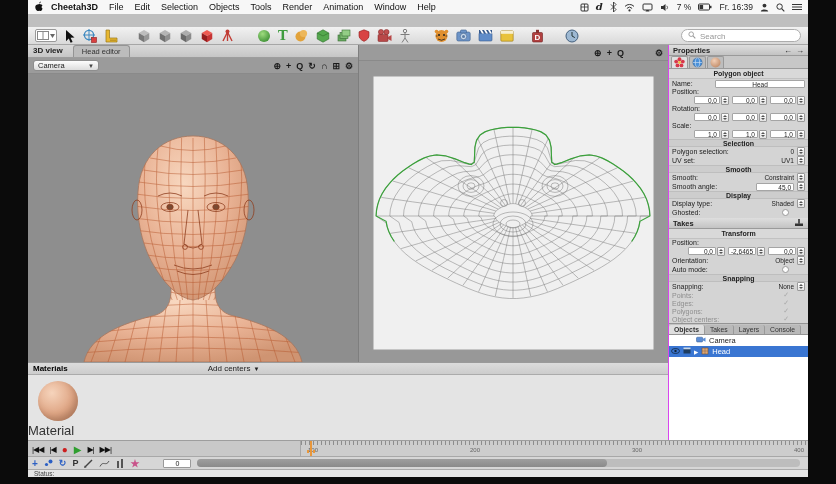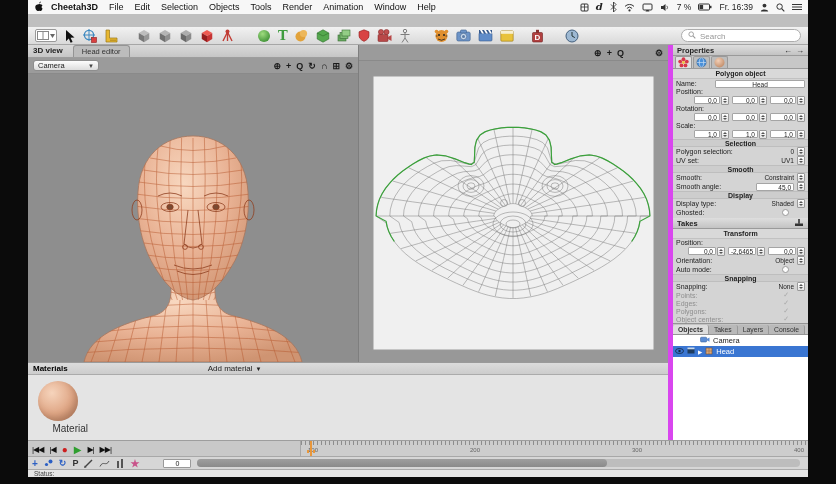--- a/index.html
+++ b/index.html
@@ -34,21 +34,21 @@
   .vpicons span{cursor:default}
   .camsel{width:66px;height:11px;background:linear-gradient(#fdfdfd,#dcdcdc);border:1px solid #8e8e8e;border-radius:3px;font-size:7.5px;color:#222;display:flex;align-items:center;padding:0 4px}
   .camsel .car{margin-left:auto;font-size:6px;color:#444}
 
   .view3d{position:absolute;left:0;top:45px;width:330px;height:317px;background:#8e8e8e}
   .viewport{position:absolute;left:0;top:29px;width:330px;height:288px;background:#8e8e8e}
   .uved{position:absolute;left:330px;top:45px;width:310px;height:317px;background:#989898;border-left:1px solid #7e7e7e}
   .uvcanvas{position:absolute;left:0;top:29px;width:310px;height:288px}
 
   
-  .rightpanel{position:absolute;left:640px;top:45px;width:140px;height:395px;background:#d4d4d4;border-left:5px solid #d946ef;font-size:7px;color:#222;overflow:hidden}
+  .rightpanel{position:absolute;left:640px;top:45px;width:140px;height:395px;background:#d4d4d4;border-left:1px solid #d946ef;font-size:7px;color:#222;overflow:hidden}
   .phead{height:11px;background:linear-gradient(#dedede,#c3c3c3);border-bottom:1px solid #9a9a9a;display:flex;align-items:center;padding:0 4px;font-weight:bold;font-size:7.5px}
   .phead .arr{margin-left:auto;display:flex;gap:4px;font-size:8px;font-weight:bold}
   .ptabs{height:13px;display:flex;align-items:flex-end;background:#c7c7c7;border-bottom:1px solid #9a9a9a;padding-left:2px;gap:1px}
   .ptab{width:17px;height:12px;display:flex;align-items:center;justify-content:center;border:1px solid #999;border-bottom:none;border-radius:2px 2px 0 0;background:#bdbdbd}
   .ptab.act{background:#e0e0e0}
   .ptitle{height:10px;line-height:10px;text-align:center;font-weight:bold;background:#d9d9d9;border-bottom:1px solid #c2c2c2}
   .psec{height:8px;line-height:8px;text-align:center;font-weight:bold;background:#cdcdcd;border-top:1px solid #bebebe;border-bottom:1px solid #bebebe}
   .prow{display:flex;align-items:center;height:8px;padding:0 3px}
   .prow.h9{height:9px}
   .prow.gray .plab{color:#8e8e8e}
@@ -76,21 +76,21 @@
   .srow.sel{background:#3a76d2;color:#fff}
   .srow .ind{width:22px}
   .tri{font-size:5.5px}
 
   
   .materials{position:absolute;left:0;top:362px;width:640px;height:78px;background:#e4e4e4;border-top:1px solid #9a9a9a}
   .mathead{height:12px;background:linear-gradient(#dcdcdc,#cccccc);border-bottom:1px solid #ababab;display:flex;align-items:center;font-size:8px;padding:0 5px}
   .mathead .mtitle{font-weight:bold}
   .addmat{margin-left:140px;display:flex;align-items:center;gap:3px;color:#222}
   .matsphere{position:absolute;left:10px;top:18px;width:40px;height:40px;border-radius:50%;background:radial-gradient(circle at 35% 30%,#f6d4bc,#dfa685 55%,#bd8565);box-shadow:inset -3px -4px 6px rgba(90,50,30,.25)}
-  .matlabel{position:absolute;left:0;top:60px;width:60px;text-align:right;font-size:10px;color:#333}
+  .matlabel{position:absolute;left:0;top:60px;width:60px;text-align:left;font-size:13px;color:#333}
 
   
   .timeline{position:absolute;left:0;top:440px;width:780px;height:16px;background:#c9c9c9;border-top:1px solid #9e9e9e}
   .transport{position:absolute;left:4px;top:0;height:16px;display:flex;align-items:center;gap:6px;font-size:8px;color:#111;letter-spacing:-1px}
   .transport .rec{color:#cc1f1f;font-size:10px;letter-spacing:0}
   .transport .play{color:#2f9e2f;font-size:10px;letter-spacing:0}
   .ruler{position:absolute;left:272px;top:0;width:508px;height:16px;background:#cdcdcd;border-left:1px solid #a8a8a8;background-image:repeating-linear-gradient(90deg,#8d8d8d 0 1px,transparent 1px 4px);background-size:100% 4px;background-repeat:no-repeat}
   .rnum{position:absolute;top:6px;font-size:6px;color:#666;transform:translateX(-50%)}
   .playhead{position:absolute;left:282px;top:0;width:1.5px;height:16px;background:#e8973c}
   .playhead:before{content:"";position:absolute;left:-3px;top:9px;width:8px;height:3px;background:repeating-linear-gradient(90deg,#e8973c 0 1.5px,transparent 1.5px 3px)}
@@ -844,21 +844,21 @@
             </svg></span>
           <span>Head</span>
         </div>
       </div>
   </div>
 
   <div class="materials">
     <div class="mathead">
       <span class="mtitle">Materials</span>
       <span class="addmat">
-          <span>Add material</span>
+          <span>Add centers</span>
           <span style="font-size:6px">▼</span>
         </span>
     </div>
     <div class="matsphere"></div>
     <div class="matlabel" id="matLabel">Material</div>
   </div>
 
   <div class="timeline">
     <div class="transport" id="transport">
         <span>|◀◀</span>

